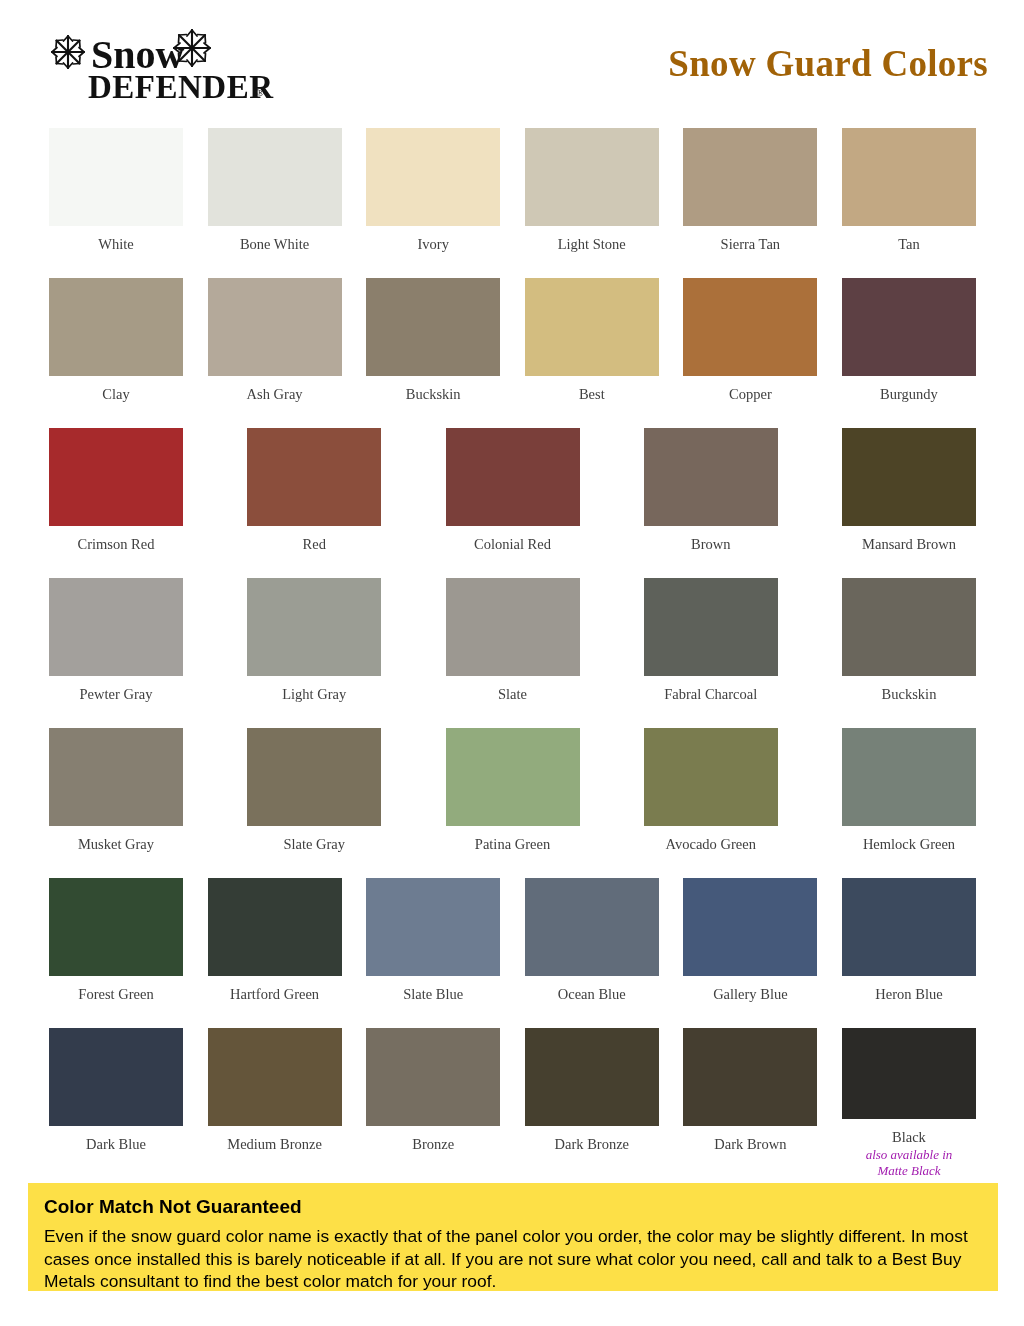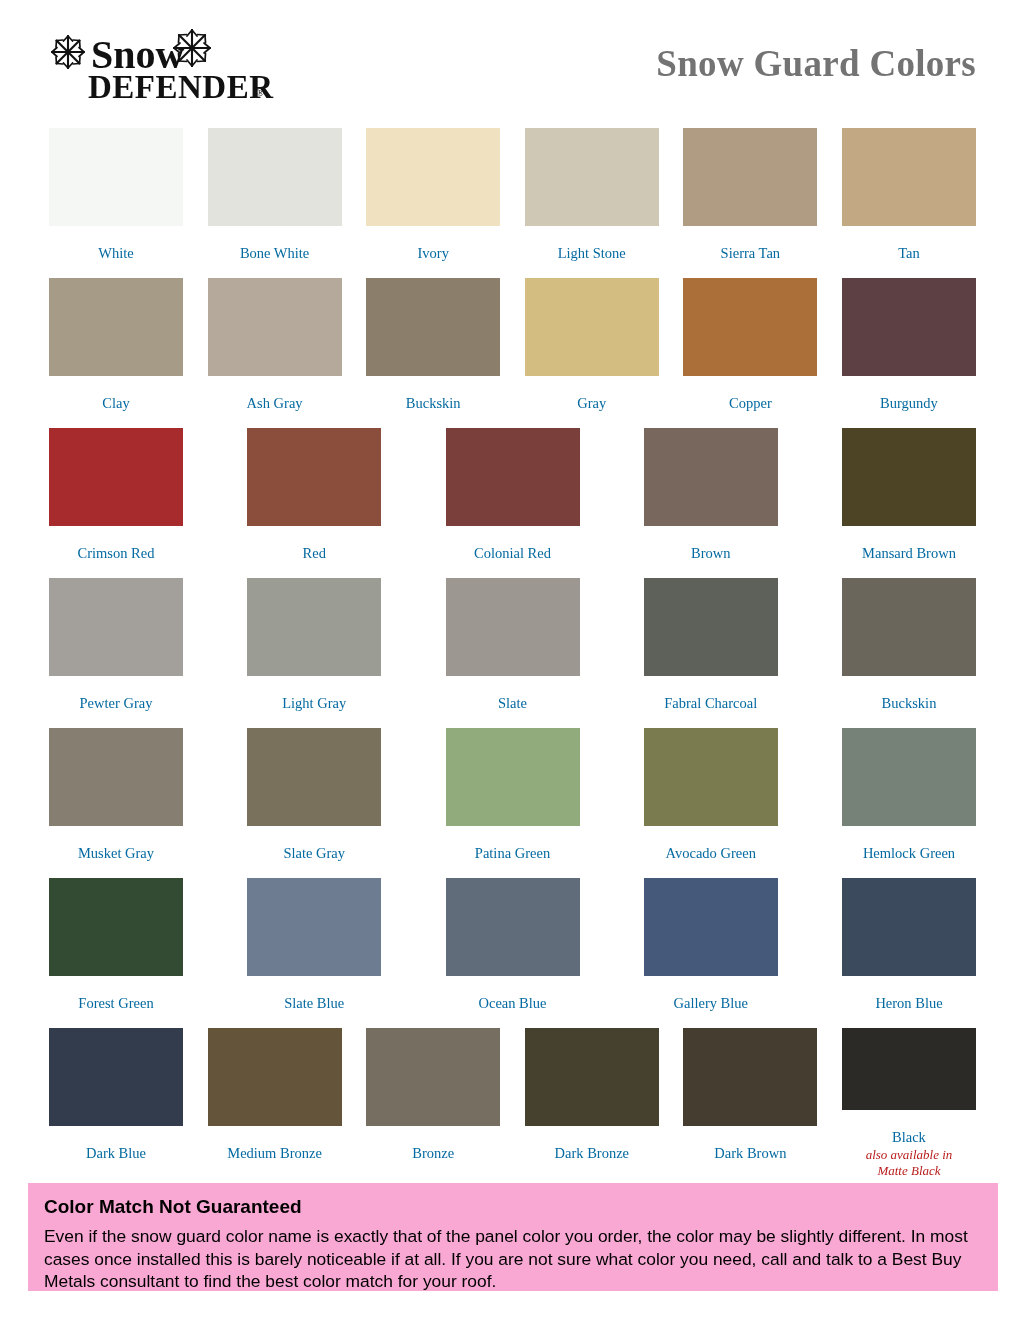--- a/index.html
+++ b/index.html
@@ -25,27 +25,27 @@
     position: absolute;
     left: 44px;
     top: 26px;
     width: 240px;
     height: 78px;
   }
   .logo svg { display: block; }
 
   .page-title {
     position: absolute;
-    right: 48px;
+    right: 36px;
     top: 42px;
     font-family: "Liberation Serif", serif;
     font-weight: bold;
     font-size: 37px;
     letter-spacing: 0.3px;
-    color: #737373;
+    color: #a16207;
     white-space: nowrap;
   }
 
   
   .swatch-grid {
     position: absolute;
     left: 49px;
     top: 128px;
     width: 927px;
   }
@@ -59,34 +59,34 @@
     display: flex;
     flex-direction: column;
     align-items: center;
   }
   .swatch-chip {
     width: 134px;
     height: 98px;
     display: block;
   }
   .swatch-label {
-    margin-top: 20px;
+    margin-top: 11px;
     font-family: "Liberation Serif", serif;
     font-size: 14.5px;
-    color: #0369a1;
+    color: #404040;
     text-align: left;
     line-height: 1.1;
     white-space: nowrap;
   }
   .swatch-sublabel {
     margin-top: 1px;
     font-family: "Liberation Serif", serif;
     font-style: italic;
     font-size: 13px;
-    color: #b91c1c;
+    color: #a21caf;
     text-align: center;
     line-height: 1.18;
     width: 150px;
   }
 
   
   .chip-textured {
     position: relative;
     background-image:
       radial-gradient(circle at 18% 24%, rgba(255,255,255,0.55) 0 1px, rgba(0,0,0,0) 1.6px),
@@ -231,21 +231,21 @@
       <div class="swatch-cell">
         <div class="swatch-chip" style="background-color: rgb(180, 169, 154);"></div>
         <div class="swatch-label">Ash Gray</div>
       </div>
       <div class="swatch-cell">
         <div class="swatch-chip" style="background-color: rgb(139, 127, 108);"></div>
         <div class="swatch-label">Buckskin</div>
       </div>
       <div class="swatch-cell">
         <div class="swatch-chip" style="background-color: rgb(211, 189, 128);"></div>
-        <div class="swatch-label">Gray</div>
+        <div class="swatch-label">Best</div>
       </div>
       <div class="swatch-cell">
         <div class="swatch-chip" style="background-color: rgb(171, 112, 58);"></div>
         <div class="swatch-label">Copper</div>
       </div>
       <div class="swatch-cell">
         <div class="swatch-chip" style="background-color: rgb(93, 64, 68);"></div>
         <div class="swatch-label">Burgundy</div>
       </div>
     </div>
@@ -312,20 +312,24 @@
       </div>
       <div class="swatch-cell">
         <div class="swatch-chip" style="background-color: rgb(118, 129, 120);"></div>
         <div class="swatch-label">Hemlock Green</div>
       </div>
     </div>
     <div class="swatch-row">
       <div class="swatch-cell">
         <div class="swatch-chip" style="background-color: rgb(50, 75, 50);"></div>
         <div class="swatch-label">Forest Green</div>
+      </div>
+      <div class="swatch-cell">
+        <div class="swatch-chip" style="background-color: rgb(52, 61, 54);"></div>
+        <div class="swatch-label">Hartford Green</div>
       </div>
       <div class="swatch-cell">
         <div class="swatch-chip" style="background-color: rgb(109, 124, 145);"></div>
         <div class="swatch-label">Slate Blue</div>
       </div>
       <div class="swatch-cell">
         <div class="swatch-chip" style="background-color: rgb(97, 108, 122);"></div>
         <div class="swatch-label">Ocean Blue</div>
       </div>
       <div class="swatch-cell">
@@ -359,16 +363,16 @@
         <div class="swatch-label">Dark Brown</div>
       </div>
       <div class="swatch-cell">
         <div class="swatch-chip" style="background-color: rgb(43, 42, 39);"></div>
         <div class="swatch-label">Black</div>
         <div class="swatch-sublabel">also available in<br>Matte Black</div>
       </div>
     </div>
   </div>
 
-<div class="footer-note" style="background: #f9a8d4;">
+<div class="footer-note" style="background: #fde047;">
   <p class="footer-title">Color Match Not Guaranteed</p>
   <p class="footer-body">Even if the snow guard color name is exactly that of the panel color you order, the color may be slightly different. In most cases once installed this is barely noticeable if at all. If you are not sure what color you need, call and talk to a Best Buy Metals consultant to find the best color match for your roof.</p>
 </div>
 
 </body></html>

